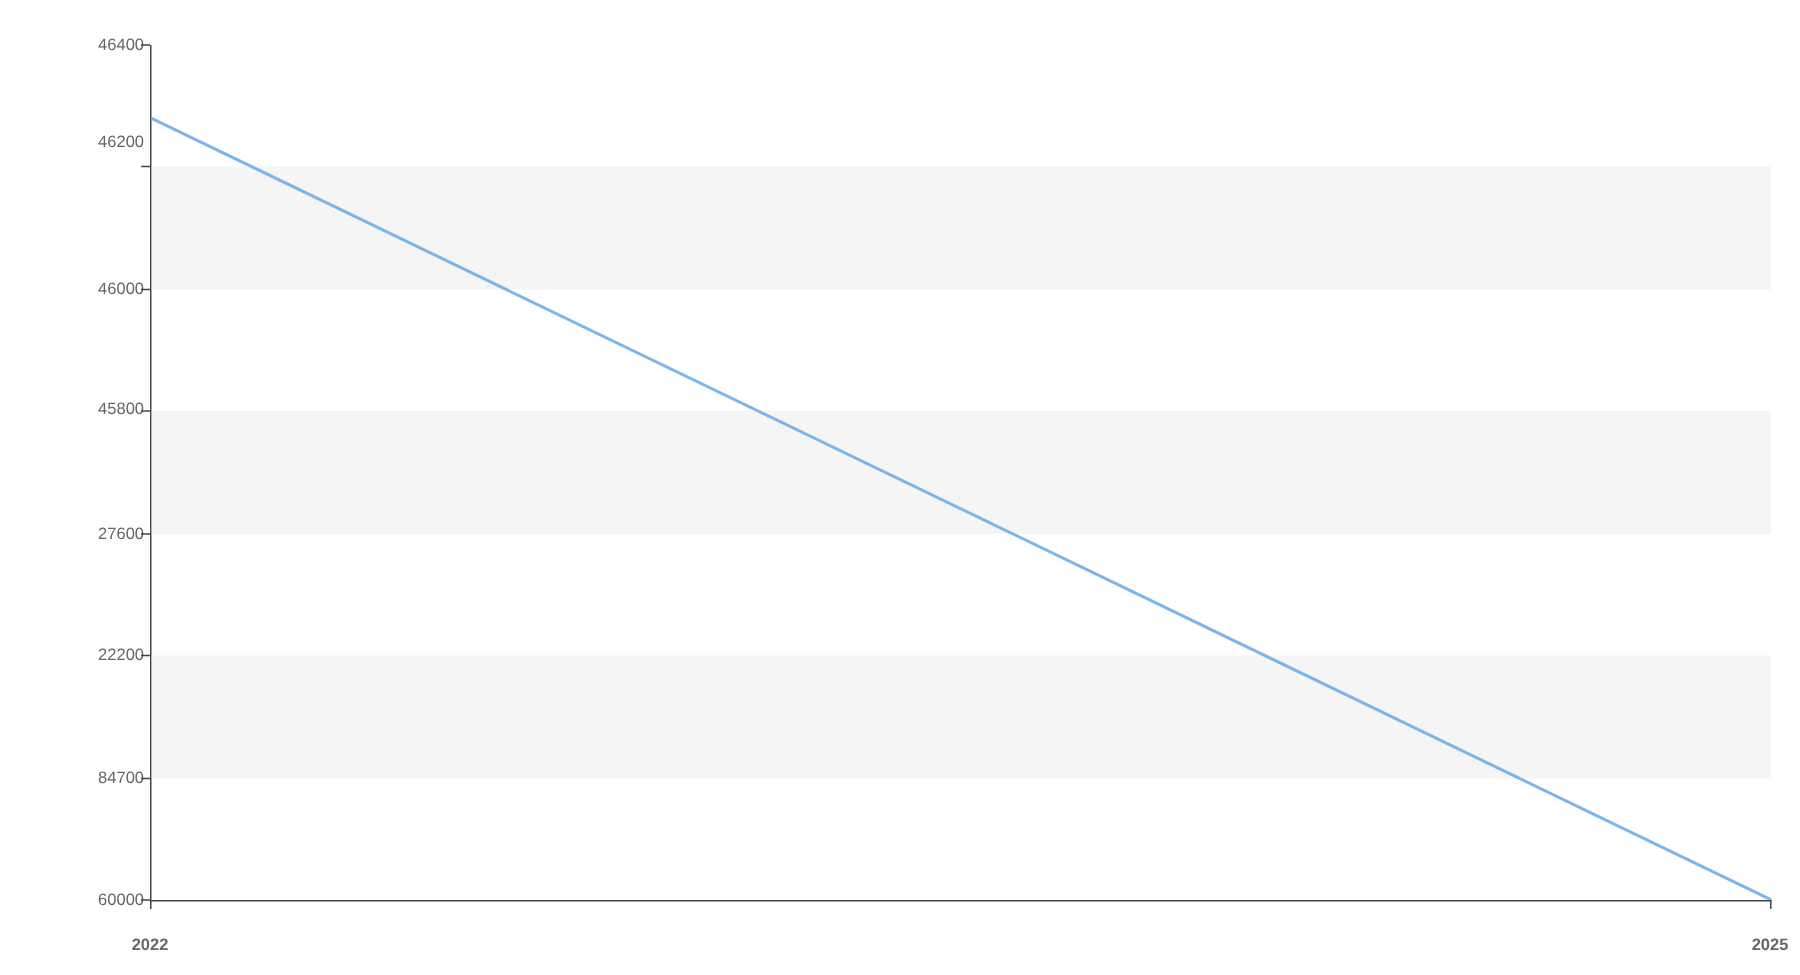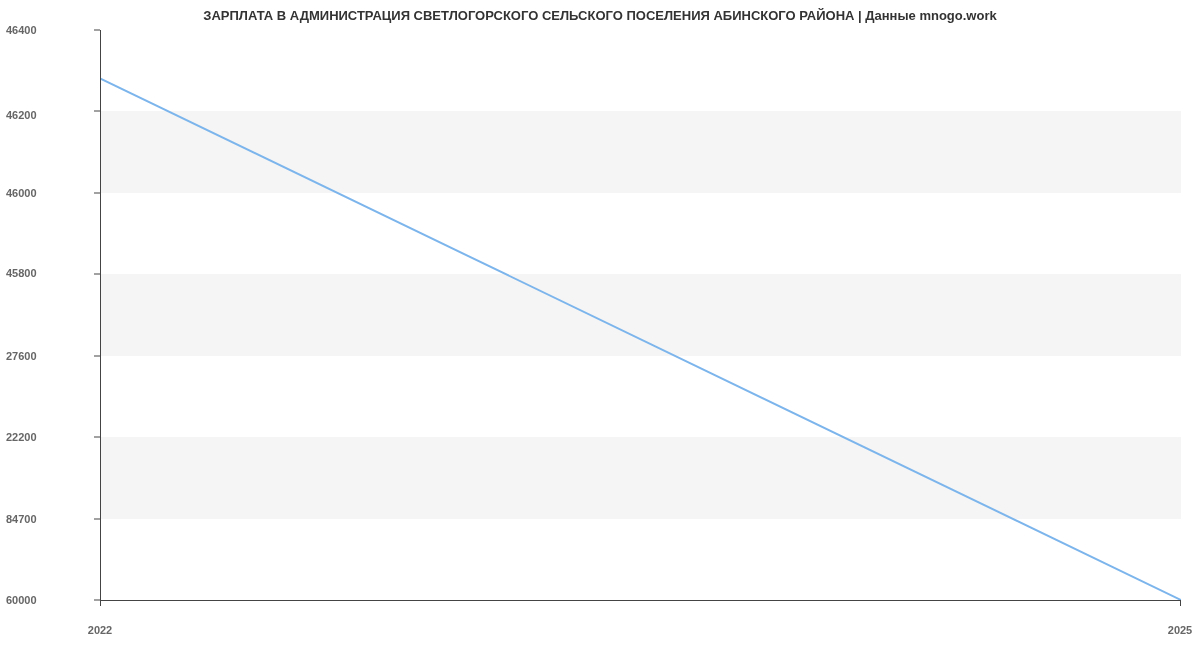--- a/index.html
+++ b/index.html
@@ -40,23 +40,23 @@
     position: absolute;
     left: 0;
     width: 100%;
     background: #f5f5f5;
   }
   .y-tick {
     position: absolute;
     right: 1104px; 
     font-size: 11px;
     color: #666;
+    text-align: right;
     width: 90px;
     transform: translateY(-50%);
-    font-weight: bold;
   }
   .y-tickmark {
     position: absolute;
     left: 94px;
     width: 6px;
     height: 1px;
     background: #444;
     transform: translateY(-0.5px);
   }
   .x-tick {
@@ -85,21 +85,20 @@
     fill: none;
     stroke: #7cb5ec;
     stroke-width: 2;
     stroke-linecap: round;
   }
 </style>
 </head>
 <body>
 
 <div class="chart-wrap">
-  <div class="title">ЗАРПЛАТА В АДМИНИСТРАЦИЯ СВЕТЛОГОРСКОГО СЕЛЬСКОГО ПОСЕЛЕНИЯ АБИНСКОГО РАЙОНА | Данные mnogo.work</div>
 
   <div class="plot-area">
       <div class="band" style="top: 81.4286px; height: 81.4286px;"></div>
       <div class="band" style="top: 244.286px; height: 81.4286px;"></div>
       <div class="band" style="top: 407.143px; height: 81.4286px;"></div>
 
     <svg class="line" viewBox="0 0 1080 570" preserveAspectRatio="none">
       <path d="M0 48.85714285714289 L1080 570"></path>
     </svg>
   </div>
@@ -108,21 +107,21 @@
     <div class="y-tick" style="top: 518.571px;">84700</div>
     <div class="y-tickmark" style="top: 518.571px;"></div>
     <div class="y-tick" style="top: 437.143px;">22200</div>
     <div class="y-tickmark" style="top: 437.143px;"></div>
     <div class="y-tick" style="top: 355.714px;">27600</div>
     <div class="y-tickmark" style="top: 355.714px;"></div>
     <div class="y-tick" style="top: 273px;">45800</div>
     <div class="y-tickmark" style="top: 274.286px;"></div>
     <div class="y-tick" style="top: 192.857px;">46000</div>
     <div class="y-tickmark" style="top: 192.857px;"></div>
-    <div class="y-tick" style="top: 115px;">46200</div>
+    <div class="y-tick" style="top: 95px;">46200</div>
     <div class="y-tickmark" style="top: 111.429px;"></div>
     <div class="y-tick" style="top: 30px;">46400</div>
     <div class="y-tickmark" style="top: 30px;"></div>
     <div class="x-tick" style="left: 100px;">2022</div>
     <div class="x-tickmark" style="left: 100px;"></div>
     <div class="x-tick" style="left: 1180px;">2025</div>
     <div class="x-tickmark" style="left: 1180px;"></div>
   </div>
 
 </body></html>

